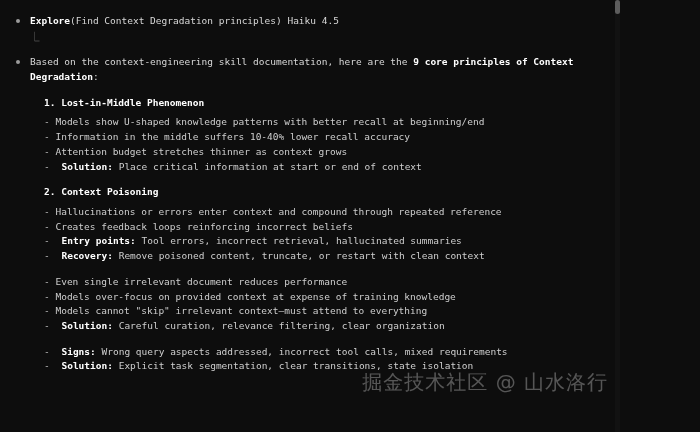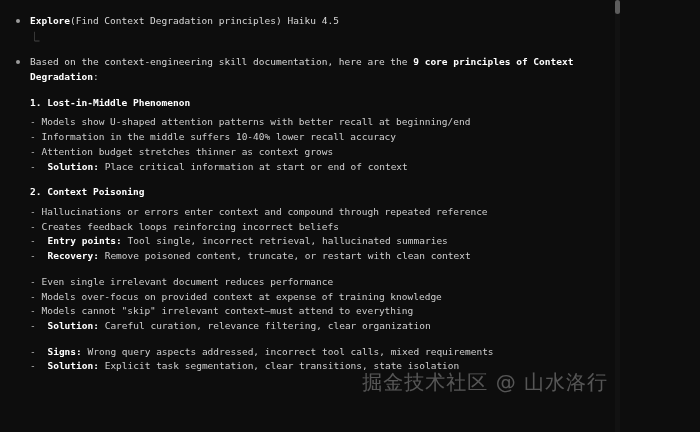--- a/index.html
+++ b/index.html
@@ -71,20 +71,21 @@
   .body-block {
     margin-left: 14px;
   }
   .intro {
     color: #d8d8d8;
     margin-bottom: 0;
   }
   .b { font-weight: bold; color: #ffffff; }
   .section {
     margin-top: 11px;
+    margin-left: 14px;
   }
   .section-title {
     font-weight: bold;
     color: #ffffff;
     margin-bottom: 5px;
   }
   .item {
     color: #cfcfcf;
     white-space: pre;
   }
@@ -137,31 +138,31 @@
 
   <div class="row">
     <span class="bullet"><span class="bullet-dot"></span></span>
     <span class="intro"><span>Based on the context-engineering skill documentation, here are the </span><span class="b">9 core principles of Context Degradation</span><span>:</span></span>
   </div>
 
   <div class="body-block">
 
     <div class="section">
       <div class="section-title">1. Lost-in-Middle Phenomenon</div>
-      <div class="item"><span class="dash">- </span><span>Models show U-shaped attention patterns with better recall at beginning/end</span></div>
+      <div class="item"><span class="dash">- </span><span>Models show U-shaped knowledge patterns with better recall at beginning/end</span></div>
       <div class="item"><span class="dash">- </span><span>Information in the middle suffers 10-40% lower recall accuracy</span></div>
       <div class="item"><span class="dash">- </span><span>Attention budget stretches thinner as context grows</span></div>
       <div class="item"><span class="dash">- </span><span class="lbl">Solution:</span><span> Place critical information at start or end of context</span></div>
     </div>
 
     <div class="section">
       <div class="section-title">2. Context Poisoning</div>
       <div class="item"><span class="dash">- </span><span>Hallucinations or errors enter context and compound through repeated reference</span></div>
       <div class="item"><span class="dash">- </span><span>Creates feedback loops reinforcing incorrect beliefs</span></div>
-      <div class="item"><span class="dash">- </span><span class="lbl">Entry points:</span><span> Tool single, incorrect retrieval, hallucinated summaries</span></div>
+      <div class="item"><span class="dash">- </span><span class="lbl">Entry points:</span><span> Tool errors, incorrect retrieval, hallucinated summaries</span></div>
       <div class="item"><span class="dash">- </span><span class="lbl">Recovery:</span><span> Remove poisoned content, truncate, or restart with clean context</span></div>
     </div>
 
     <div class="section">
       <div class="item"><span class="dash">- </span><span>Even single irrelevant document reduces performance</span></div>
       <div class="item"><span class="dash">- </span><span>Models over-focus on provided context at expense of training knowledge</span></div>
       <div class="item"><span class="dash">- </span><span>Models cannot "skip" irrelevant context—must attend to everything</span></div>
       <div class="item"><span class="dash">- </span><span class="lbl">Solution:</span><span> Careful curation, relevance filtering, clear organization</span></div>
     </div>
 

